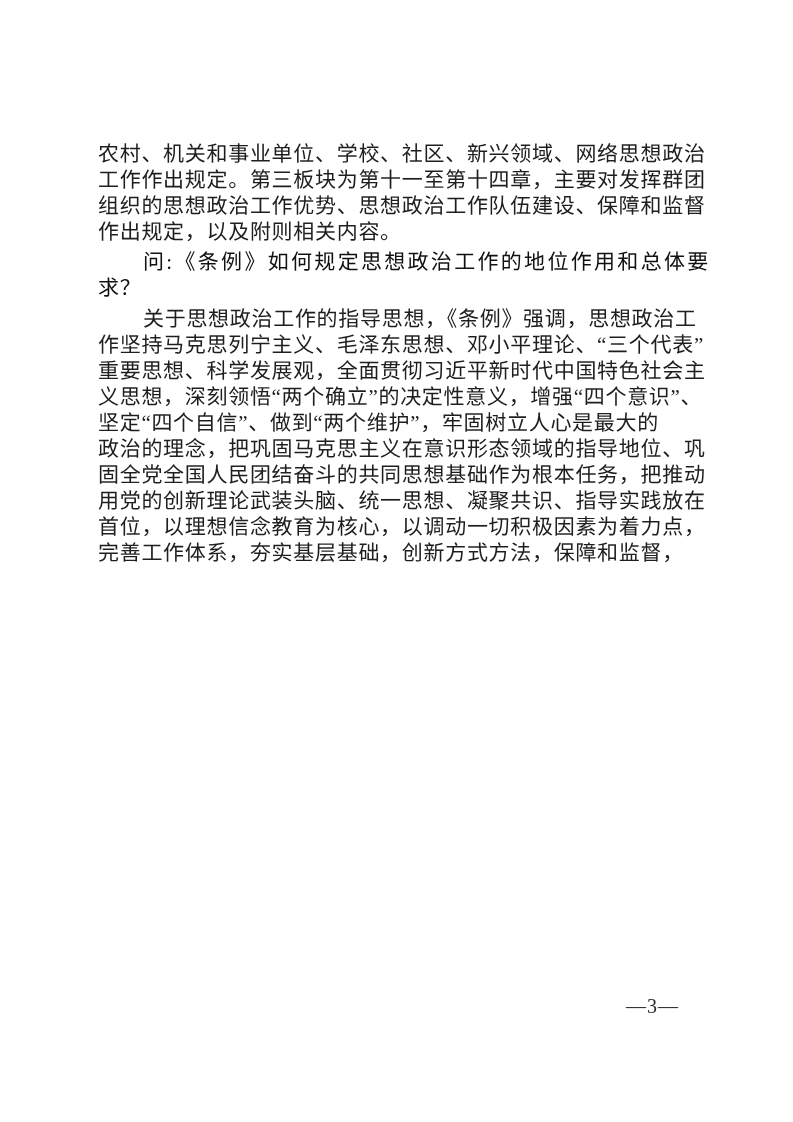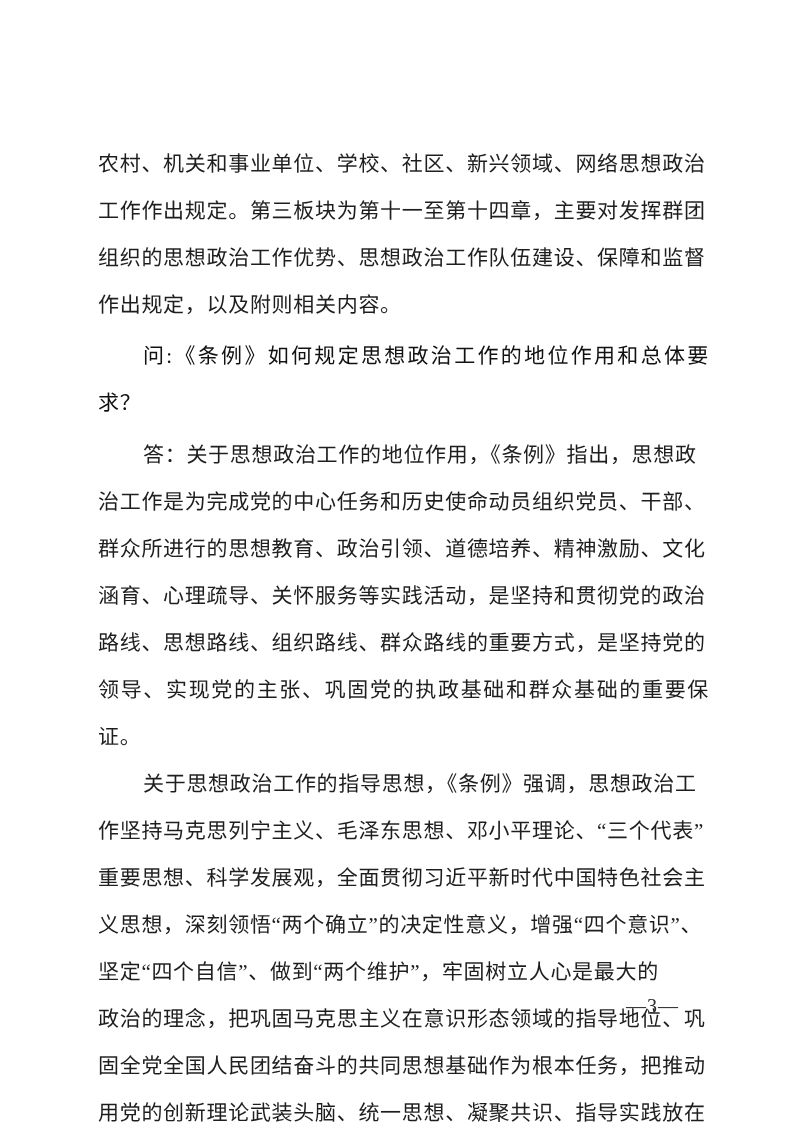--- a/index.html
+++ b/index.html
@@ -17,21 +17,21 @@
   }
   .text-block {
     position: absolute;
     left: 98px;
     top: 141px;
     width: 611px;
   }
   .para {
     margin: 0;
     font-size: 21px;
-    line-height: 47px;
+    line-height: 26px;
     letter-spacing: 0.7px;
     color: #1e1e1e;
     white-space: pre-line;
     text-align: justify;
     text-align-last: left;
   }
   .para.indent {
     text-indent: 45px;
   }
   .para.question {
@@ -54,26 +54,20 @@
 </head>
 <body>
 
 <div class="page">
   <div class="text-block">
     <p class="para">农村、机关和事业单位、学校、社区、新兴领域、网络思想政治
 工作作出规定。第三板块为第十一至第十四章，主要对发挥群团
 组织的思想政治工作优势、思想政治工作队伍建设、保障和监督
 作出规定，以及附则相关内容。</p>
     <p class="para question">问:《条例》如何规定思想政治工作的地位作用和总体要求？</p>
-    <p class="para indent">答：关于思想政治工作的地位作用，《条例》指出，思想政
-治工作是为完成党的中心任务和历史使命动员组织党员、干部、
-群众所进行的思想教育、政治引领、道德培养、精神激励、文化
-涵育、心理疏导、关怀服务等实践活动，是坚持和贯彻党的政治
-路线、思想路线、组织路线、群众路线的重要方式，是坚持党的
-领导、实现党的主张、巩固党的执政基础和群众基础的重要保证。</p>
     <p class="para indent">关于思想政治工作的指导思想，《条例》强调，思想政治工
 作坚持马克思列宁主义、毛泽东思想、邓小平理论、“三个代表”
 重要思想、科学发展观，全面贯彻习近平新时代中国特色社会主
 义思想，深刻领悟“两个确立”的决定性意义，增强“四个意识”、
 坚定“四个自信”、做到“两个维护”，牢固树立人心是最大的
 政治的理念，把巩固马克思主义在意识形态领域的指导地位、巩
 固全党全国人民团结奋斗的共同思想基础作为根本任务，把推动
 用党的创新理论武装头脑、统一思想、凝聚共识、指导实践放在
 首位，以理想信念教育为核心，以调动一切积极因素为着力点，
 完善工作体系，夯实基层基础，创新方式方法，保障和监督，</p>

